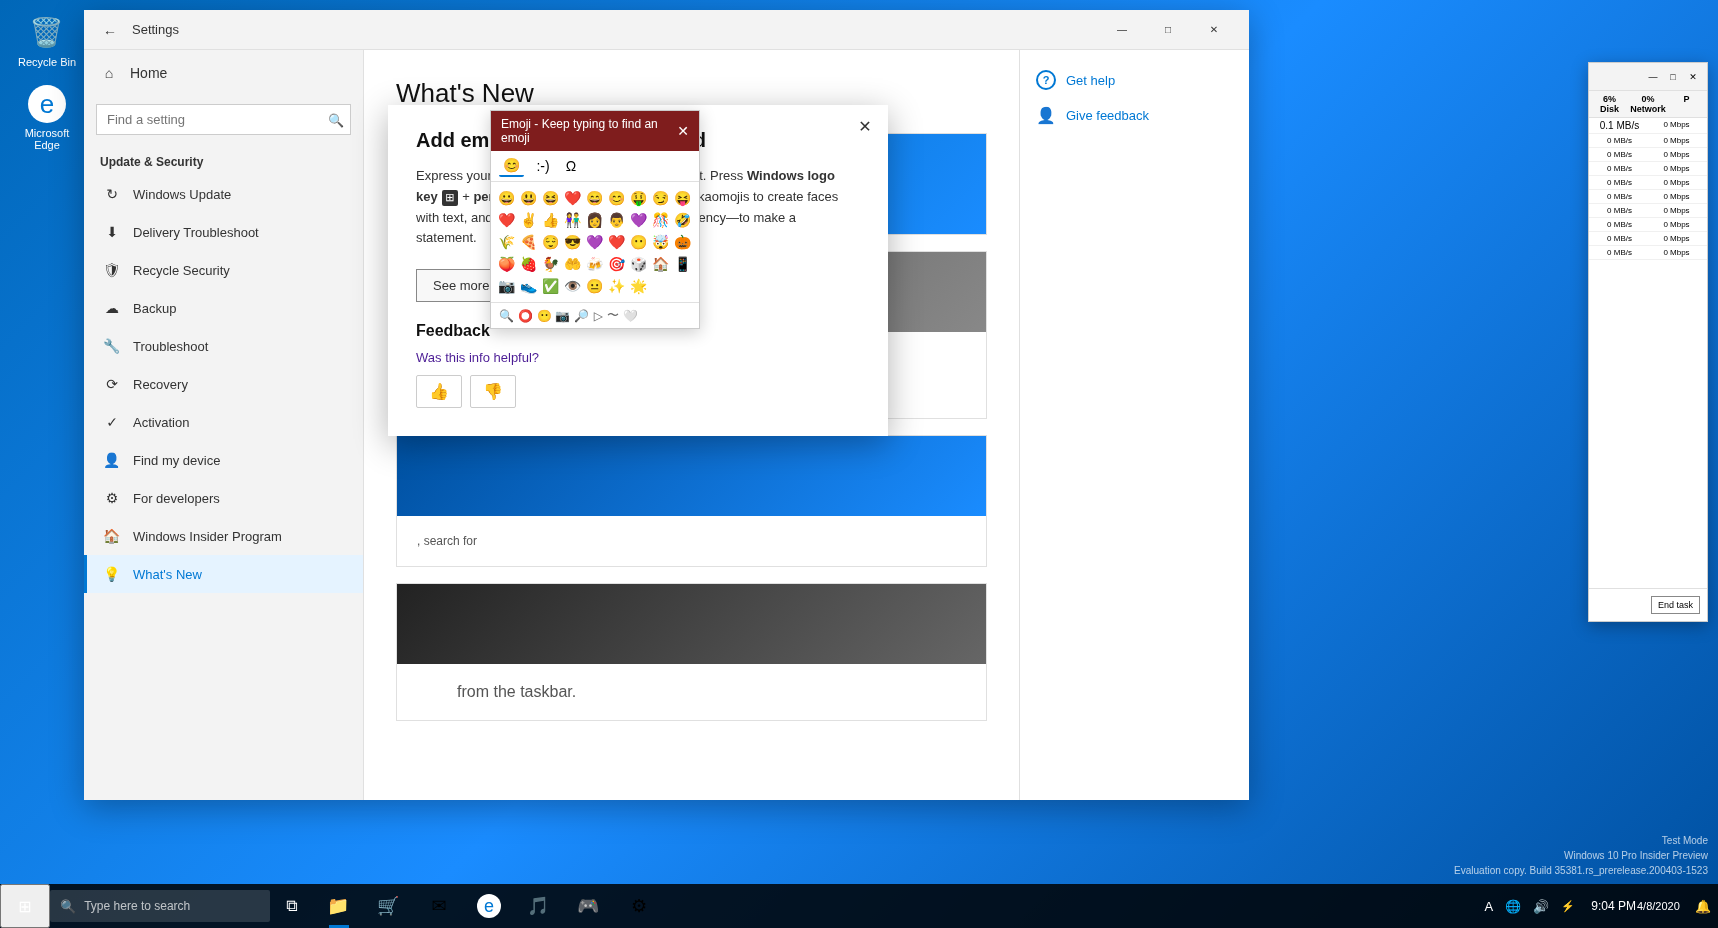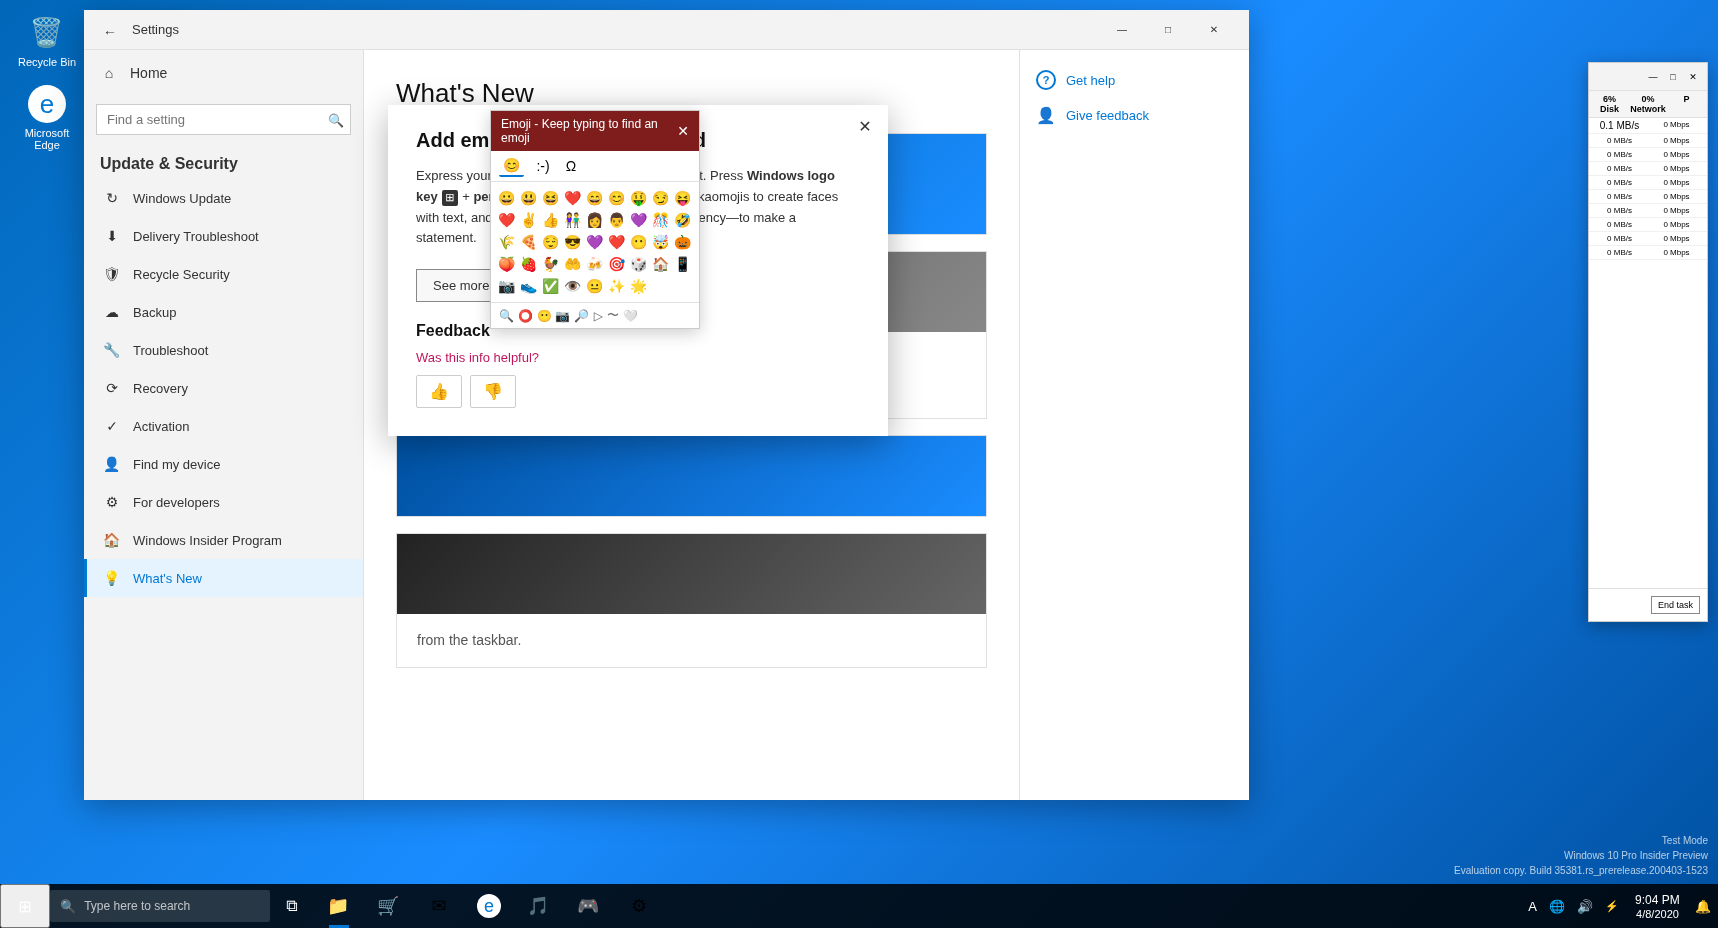--- a/index.html
+++ b/index.html
@@ -160,21 +160,21 @@
       transform: translateY(-50%);
       border: none;
       background: none;
       cursor: pointer;
       font-size: 13px;
       color: #666;
     }
 
     .sidebar-section-title {
       padding: 8px 16px 6px 16px;
-      font-size: 16px;
+      font-size: 12px;
       font-weight: 600;
       color: #333;
       text-transform: none;
     }
 
     .sidebar-item {
       display: flex;
       align-items: center;
       gap: 12px;
       padding: 10px 16px;
@@ -246,21 +246,21 @@
 
     .feedback-title {
       font-size: 16px;
       font-weight: 600;
       margin-bottom: 10px;
       color: #111;
     }
 
     .feedback-question {
       font-size: 13px;
-      color: #be185d;
+      color: #4c1d95;
       margin-bottom: 10px;
     }
 
     .feedback-btns {
       display: flex;
       gap: 8px;
     }
 
     .feedback-btn {
       border: 1px solid #ccc;
@@ -594,21 +594,20 @@
       font-size: 13px;
       color: white;
     }
 
     .taskbar-clock {
       padding: 0 10px;
       text-align: center;
       cursor: pointer;
       height: 100%;
       display: flex;
-      flex-direction: column;
       align-items: center;
       justify-content: center;
       gap: 1px;
     }
 
     .clock-time { font-size: 12px; color: white; }
     .clock-date { font-size: 11px; color: white; }
 
     
     .watermark {
@@ -759,27 +758,30 @@
           <div class="card-content">
             <div class="card-desc" style="font-size:12px;">ers automatically</div>
             <div class="card-desc" style="font-size:12px;">en if you lose yo...</div>
             <a class="card-link">feedback &gt;</a>
           </div>
         </div>
 
         <div class="card">
           <div class="card-image-placeholder small-card-image" style="height:80px; background:linear-gradient(135deg, #0050a0,#1a8cff);">
           </div>
+          <div class="card-content">
+            <div class="card-desc" style="font-size:12px;">, search for</div>
+          </div>
         </div>
 
         <div class="card">
           <div class="card-image-placeholder small-card-image" style="height:80px; background:linear-gradient(135deg, #222, #666);">
           </div>
           <div class="card-content">
-            <div class="card-desc" style="font-size:14px;">from the taskbar.</div>
+            <div class="card-desc" style="font-size:16px;margin-left:40px;">from the taskbar.</div>
           </div>
         </div>
       </div>
 
       <div class="right-panel">
         <div class="help-link">
           <span style="width:20px;height:20px;border-radius:50%;border:2px solid #0078d4;display:flex;align-items:center;justify-content:center;font-size:11px;color:#0078d4;font-weight:bold;">?</span>
           <span>Get help</span>
         </div>
         <div class="help-link">

